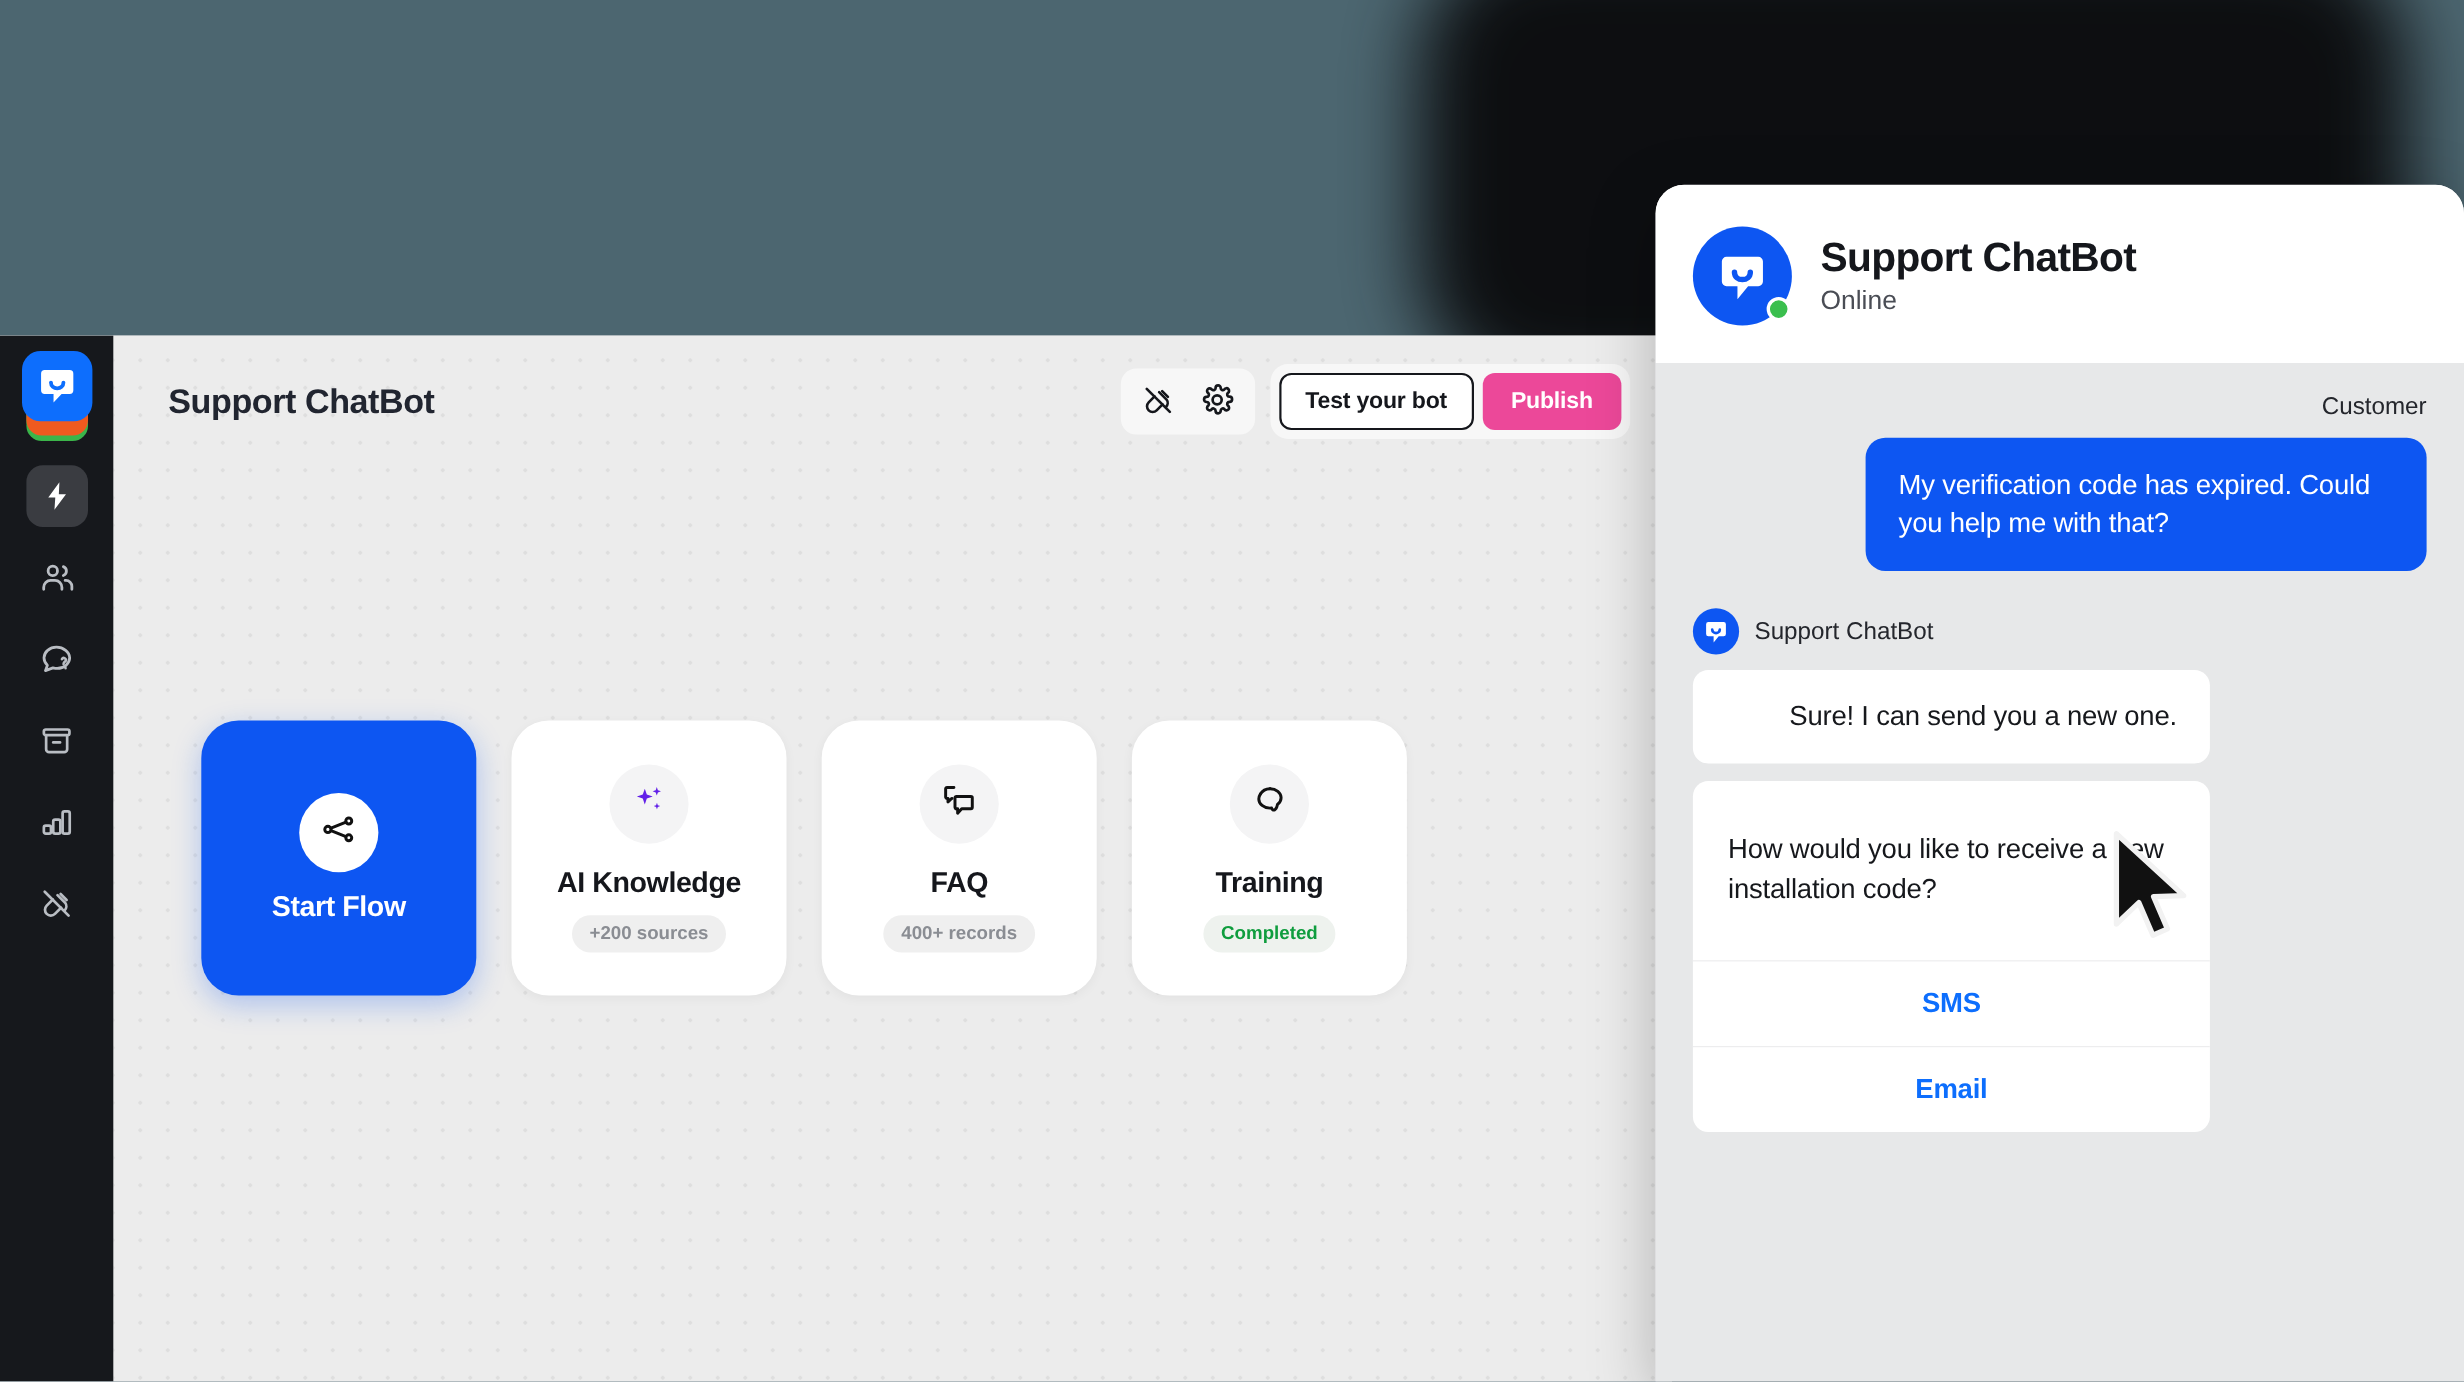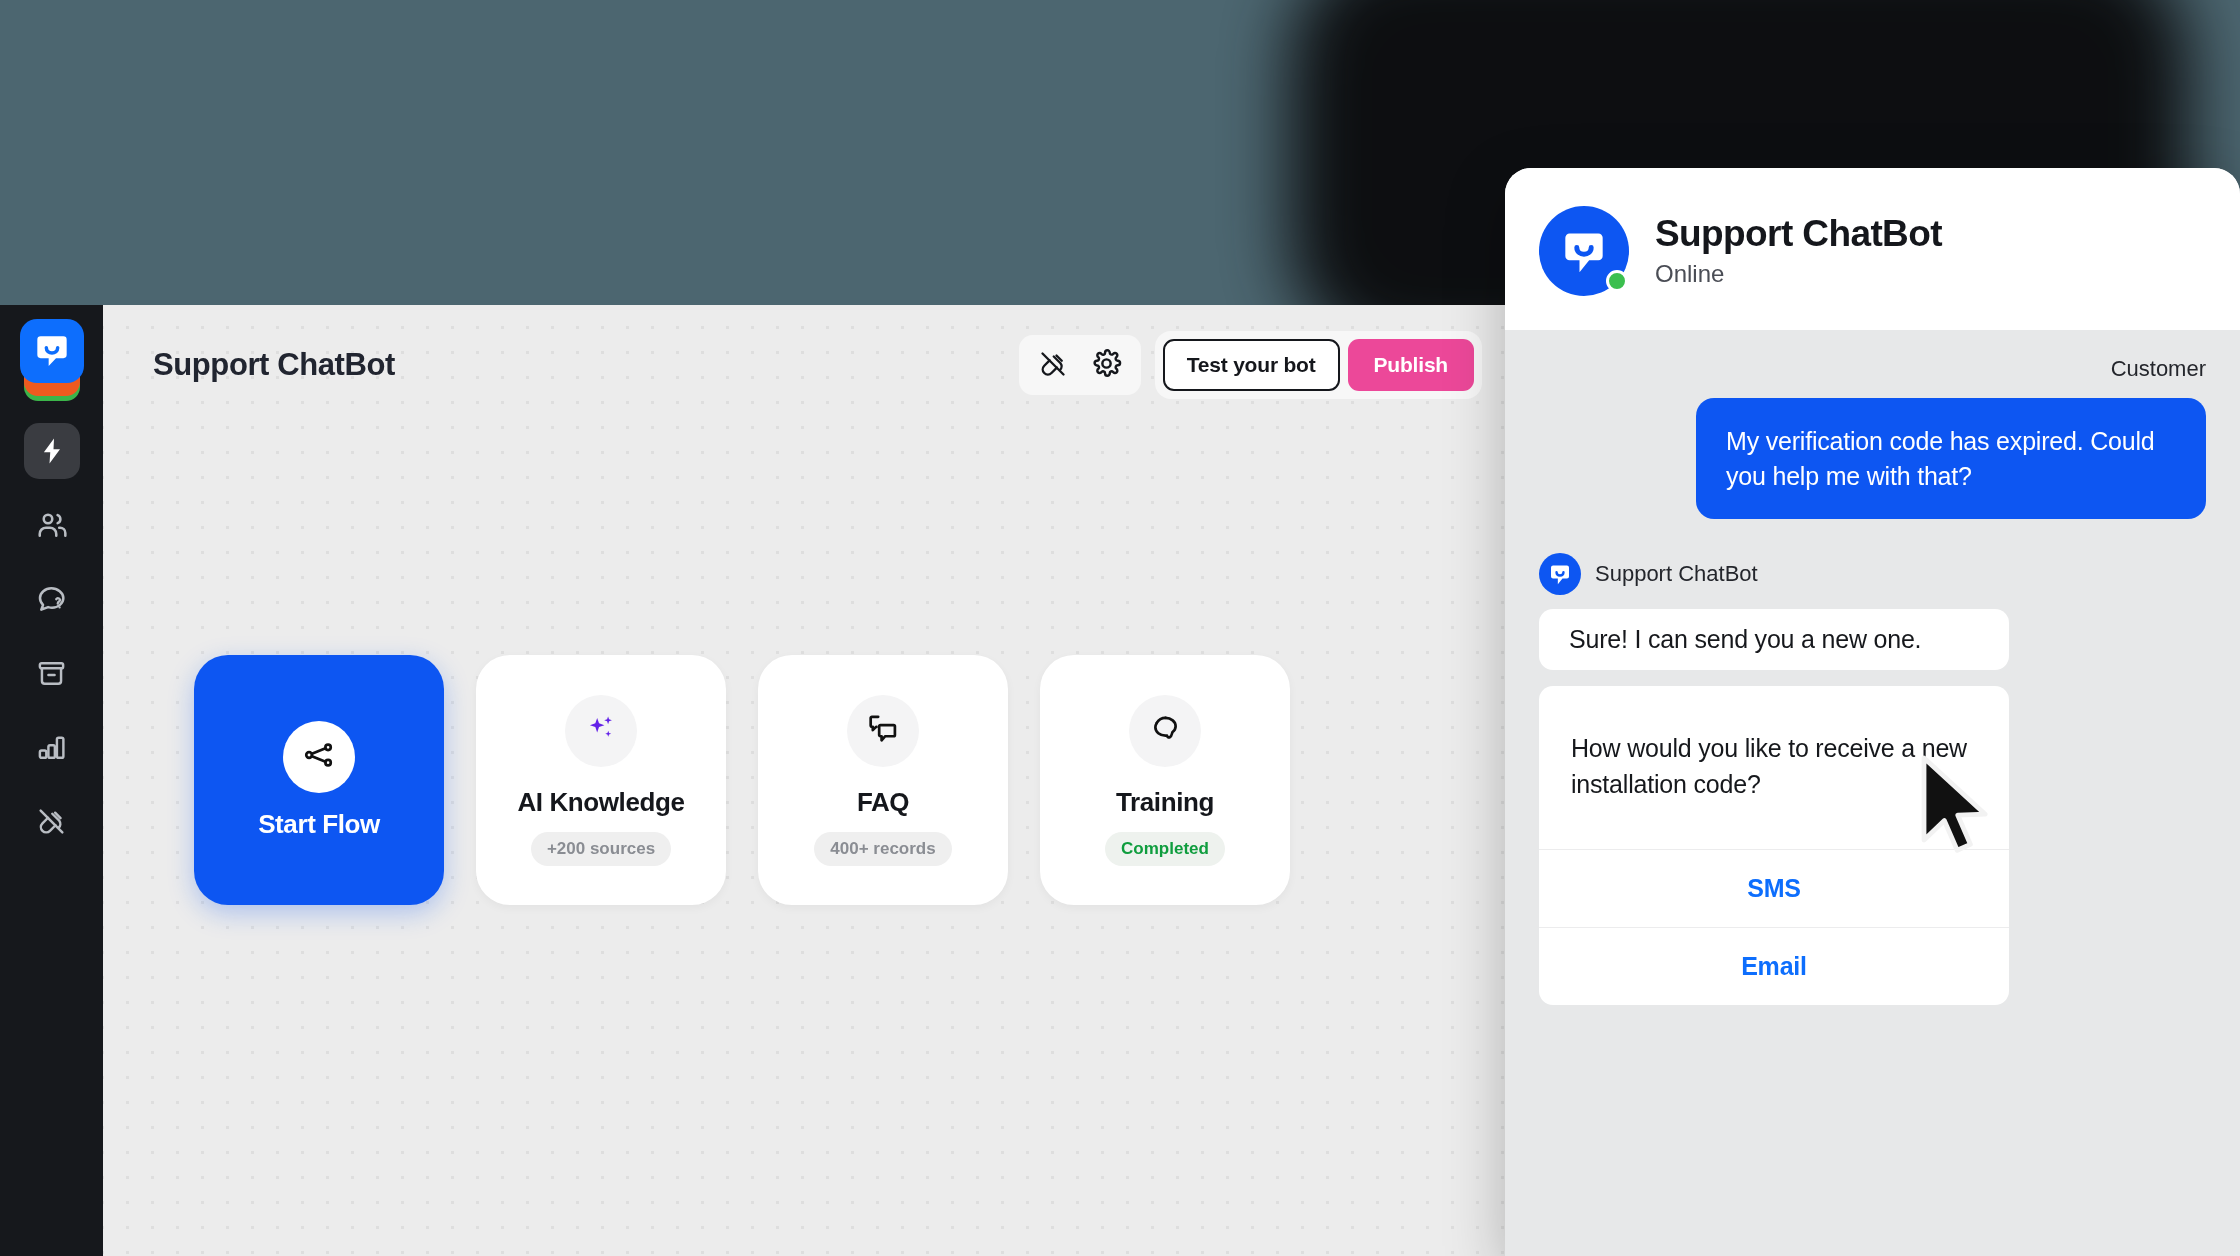--- a/index.html
+++ b/index.html
@@ -102,21 +102,21 @@
   .btn-primary {
     background: #ec4899; color: #fff;
     border: none; border-radius: 11px;
     font-size: 21px; font-weight: 600;
     padding: 14px 26px; cursor: pointer;
     font-family: inherit; letter-spacing: -.2px;
   }
 
   
   .cards {
-    position: absolute; left: 11px; top: 350px;
+    position: absolute; left: 0; top: 350px;
     display: flex; gap: 32px; padding-left: 80px;
   }
   .card {
     width: 250px; height: 250px;
     border-radius: 34px;
     background: #fff;
     display: flex; flex-direction: column;
     align-items: center; justify-content: center;
     box-shadow: 0 3px 10px rgba(0,0,0,.045);
     position: relative;
@@ -191,24 +191,25 @@
   .bot-avatar {
     width: 42px; height: 42px; border-radius: 50%;
     background: #0d56f2;
     display: flex; align-items: center; justify-content: center;
     flex: 0 0 42px;
   }
   .bot-name { font-size: 22px; color: #24262c; }
   .bubble-bot {
     background: #fff; color: #16181c;
     border-radius: 14px;
-    padding: 13px 30px;
+    padding: 25px 30px;
     font-size: 25px; line-height: 1.4;
     max-width: 470px;
     letter-spacing: -.2px;
+    text-align: right;
   }
   .quick-card {
     margin-top: 16px;
     background: #fff;
     border-radius: 14px;
     max-width: 470px;
     overflow: hidden;
   }
   .quick-question {
     padding: 44px 32px 46px 32px;

